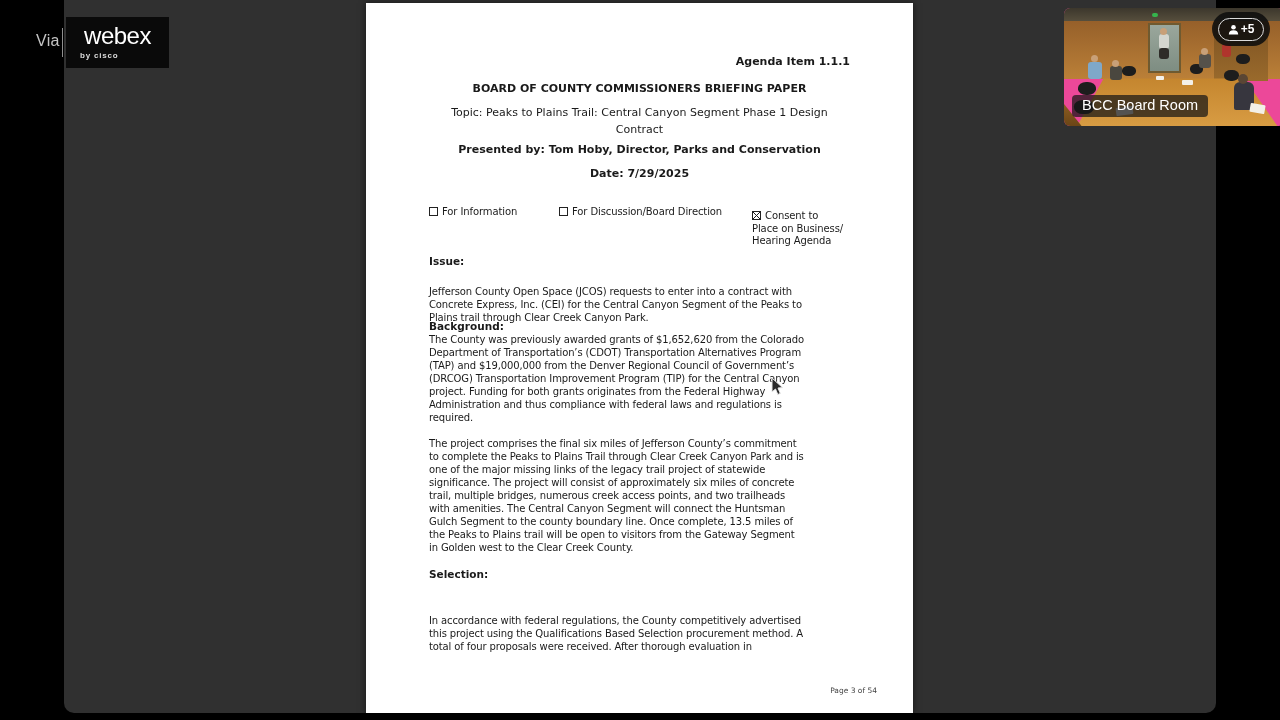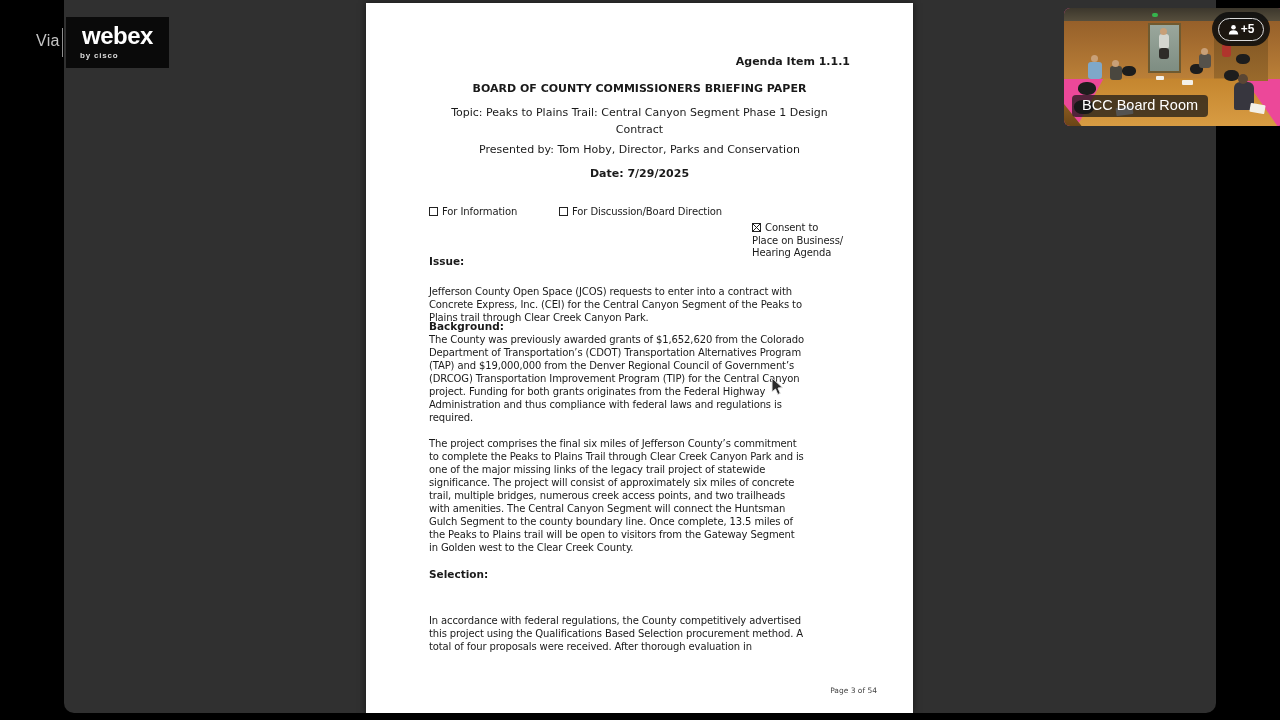--- a/index.html
+++ b/index.html
@@ -8,39 +8,39 @@
 
   
   .stage{position:absolute;left:64px;top:0;width:1152px;height:713px;background:#303030;
          border-radius:0 0 10px 10px;}
 
   
   .via-label{position:absolute;left:36px;top:32px;font-size:16px;color:#c4c4c4;letter-spacing:.3px;}
   .via-divider{position:absolute;left:62px;top:28px;width:1px;height:29px;background:#8f8f8f;}
   .webex-box{position:absolute;left:66px;top:17px;width:103px;height:51px;background:#0a0a0a;}
   .webex-word{position:absolute;left:0;top:5px;width:100%;text-align:center;color:#fff;
-              font-size:24px;font-weight:bold;letter-spacing:-.5px;}
+              font-size:24px;font-weight:normal;letter-spacing:-.5px;}
   .webex-sub{position:absolute;left:0;top:34px;width:100%;color:#ddd;
              font-size:8px;font-weight:bold;letter-spacing:.8px;text-indent:14px;}
 
   
   .page{position:absolute;left:366px;top:3px;width:547px;height:710px;background:#fff;
         box-shadow:0 0 7px rgba(0,0,0,.55);font-family:"DejaVu Sans",sans-serif;color:#1a1a1a;}
   .page *{position:absolute;}
   .agenda-item{top:52px;right:63px;font-size:11px;font-weight:bold;}
   .doc-title{top:79px;left:0;width:100%;text-align:center;font-size:11px;font-weight:bold;}
   .doc-topic{top:101px;left:0;width:100%;text-align:center;font-size:11px;font-weight:normal;
              line-height:17px;white-space:pre-line;}
-  .doc-presented{top:140px;left:0;width:100%;text-align:center;font-size:11px;font-weight:normal;}
+  .doc-presented{top:140px;left:0;width:100%;text-align:center;font-size:11px;font-weight:bold;}
   .doc-date{top:164px;left:0;width:100%;text-align:center;font-size:11px;font-weight:bold;}
 
   .cb-row{top:203px;left:63px;width:430px;font-size:10px;letter-spacing:-.1px;}
   .cb-col1{left:0;top:0;width:128px;}
   .cb-col2{left:130px;top:0;width:192px;}
-  .cb-col3{left:323px;top:16px;width:100px;line-height:12.5px;}
+  .cb-col3{left:323px;top:4px;width:100px;line-height:12.5px;}
   .cb-col3 .rest{position:static;white-space:pre-line;display:block;}
   .cb{position:static;display:inline-block;width:9px;height:9px;border:1px solid #222;
       margin-right:4px;vertical-align:-1px;box-sizing:border-box;}
   .cb.checked{background:
       linear-gradient(45deg,transparent 44%,#222 44%,#222 56%,transparent 56%),
       linear-gradient(-45deg,transparent 44%,#222 44%,#222 56%,transparent 56%);}
   .cb-label{position:static;}
 
   .sec-head{left:63px;font-size:10.5px;font-weight:bold;}
   .doc-para{left:63px;width:452px;font-size:10px;line-height:13px;letter-spacing:-.12px;

